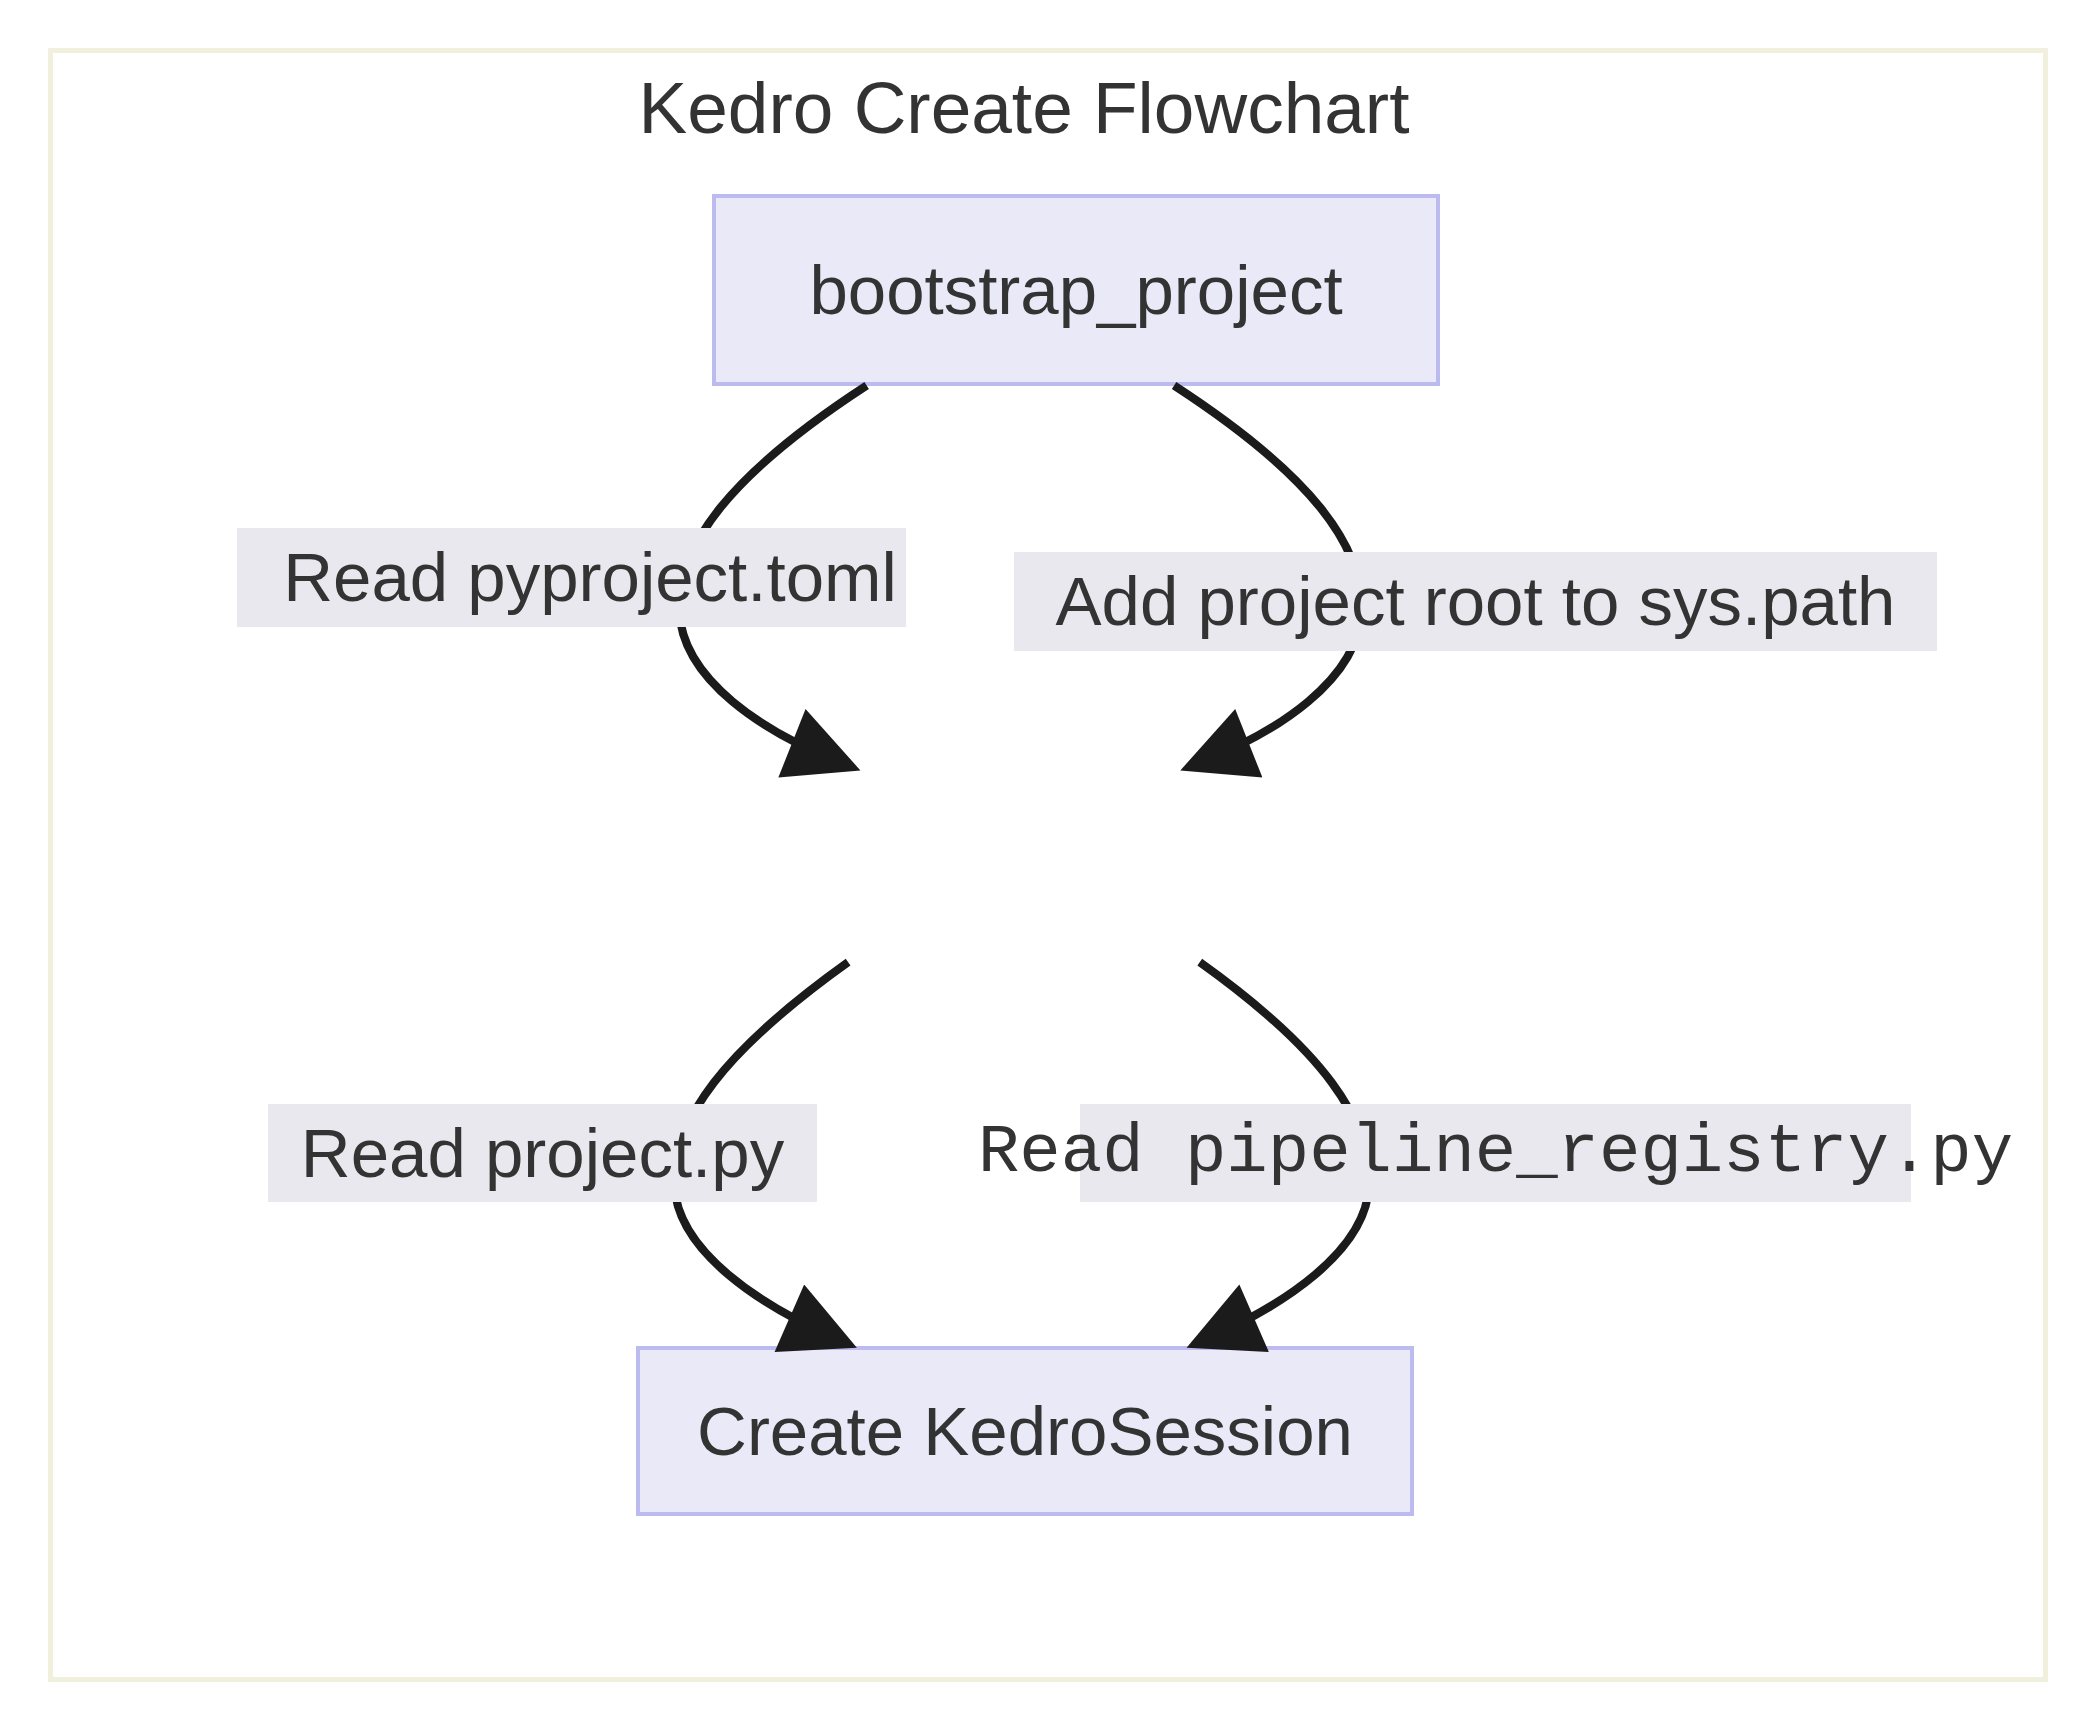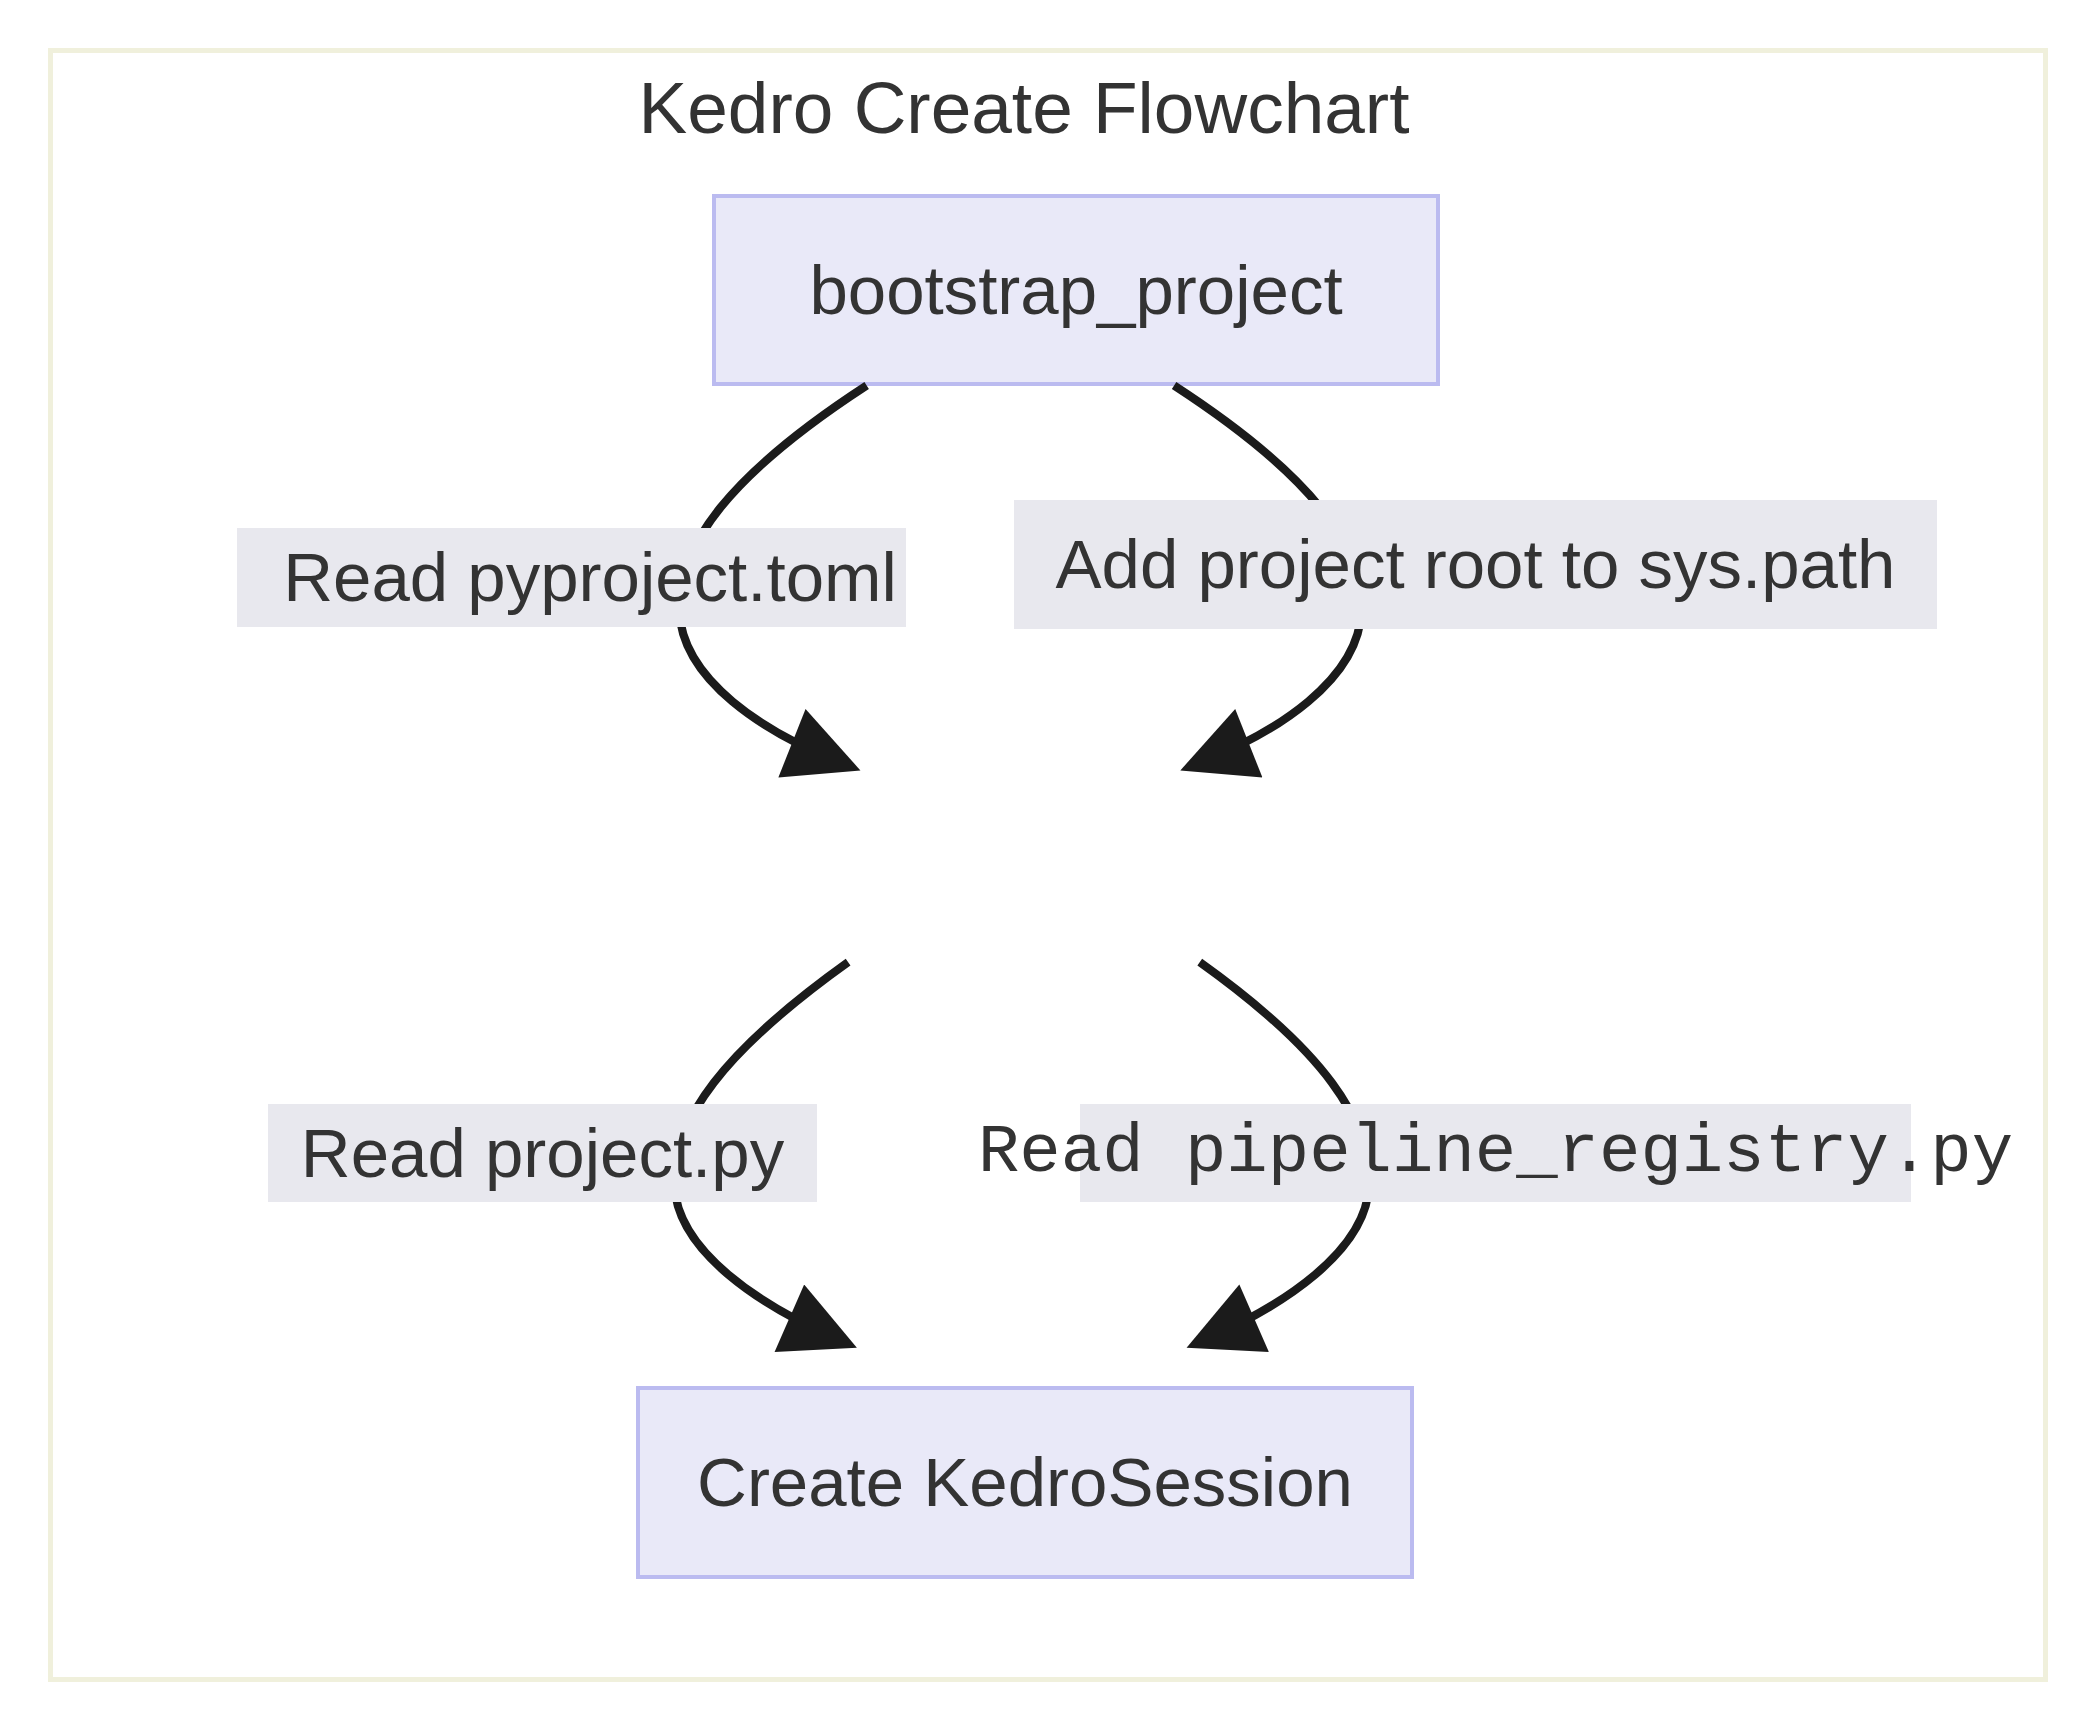--- a/index.html
+++ b/index.html
@@ -43,33 +43,33 @@
     background:var(--node-fill,#e9e9f8);
     border:4.9px solid var(--node-border,#bbbbf0);
     display:flex;align-items:center;justify-content:center;
     font-size:69px;
     color:var(--node-text,#333333);
     white-space:nowrap;
     z-index:1;
   }
   .node-bootstrap{ left:704px; top:194px;  width:728px; height:192px;margin-left:8px; }
   .node-configure{ left:685px; top:770px; width:677px; height:192px; }
-  .node-session  { left:636px; top:1346px; width:778px; height:193px;margin-top:40px; }
+  .node-session  { left:636px; top:1346px; width:778px; height:170px; }
   .edge-label{
     position:absolute;
     box-sizing:border-box;
     background:var(--edge-label-bg,#e8e8ee);
     display:flex;align-items:center;justify-content:center;
     font-size:69px;
     color:var(--edge-label-text,#333333);
     white-space:nowrap;
     z-index:3;
   }
   .label-pyproject{ left:237px;  top:528px;  width:669px; height:99px;padding-left:37px; }
-  .label-syspath  { left:1014px; top:500px;  width:923px; height:129px; }
+  .label-syspath  { left:1014px; top:552px;  width:923px; height:99px; }
   .label-settings { left:268px;  top:1104px; width:549px; height:98px; }
   .label-registry { left:1080px; top:1104px; width:831px; height:98px;font-family:Liberation Mono, monospace; }
 </style>
 </head>
 <body>
 
 <div class="canvas">
 
   <div class="frame"></div>
 

